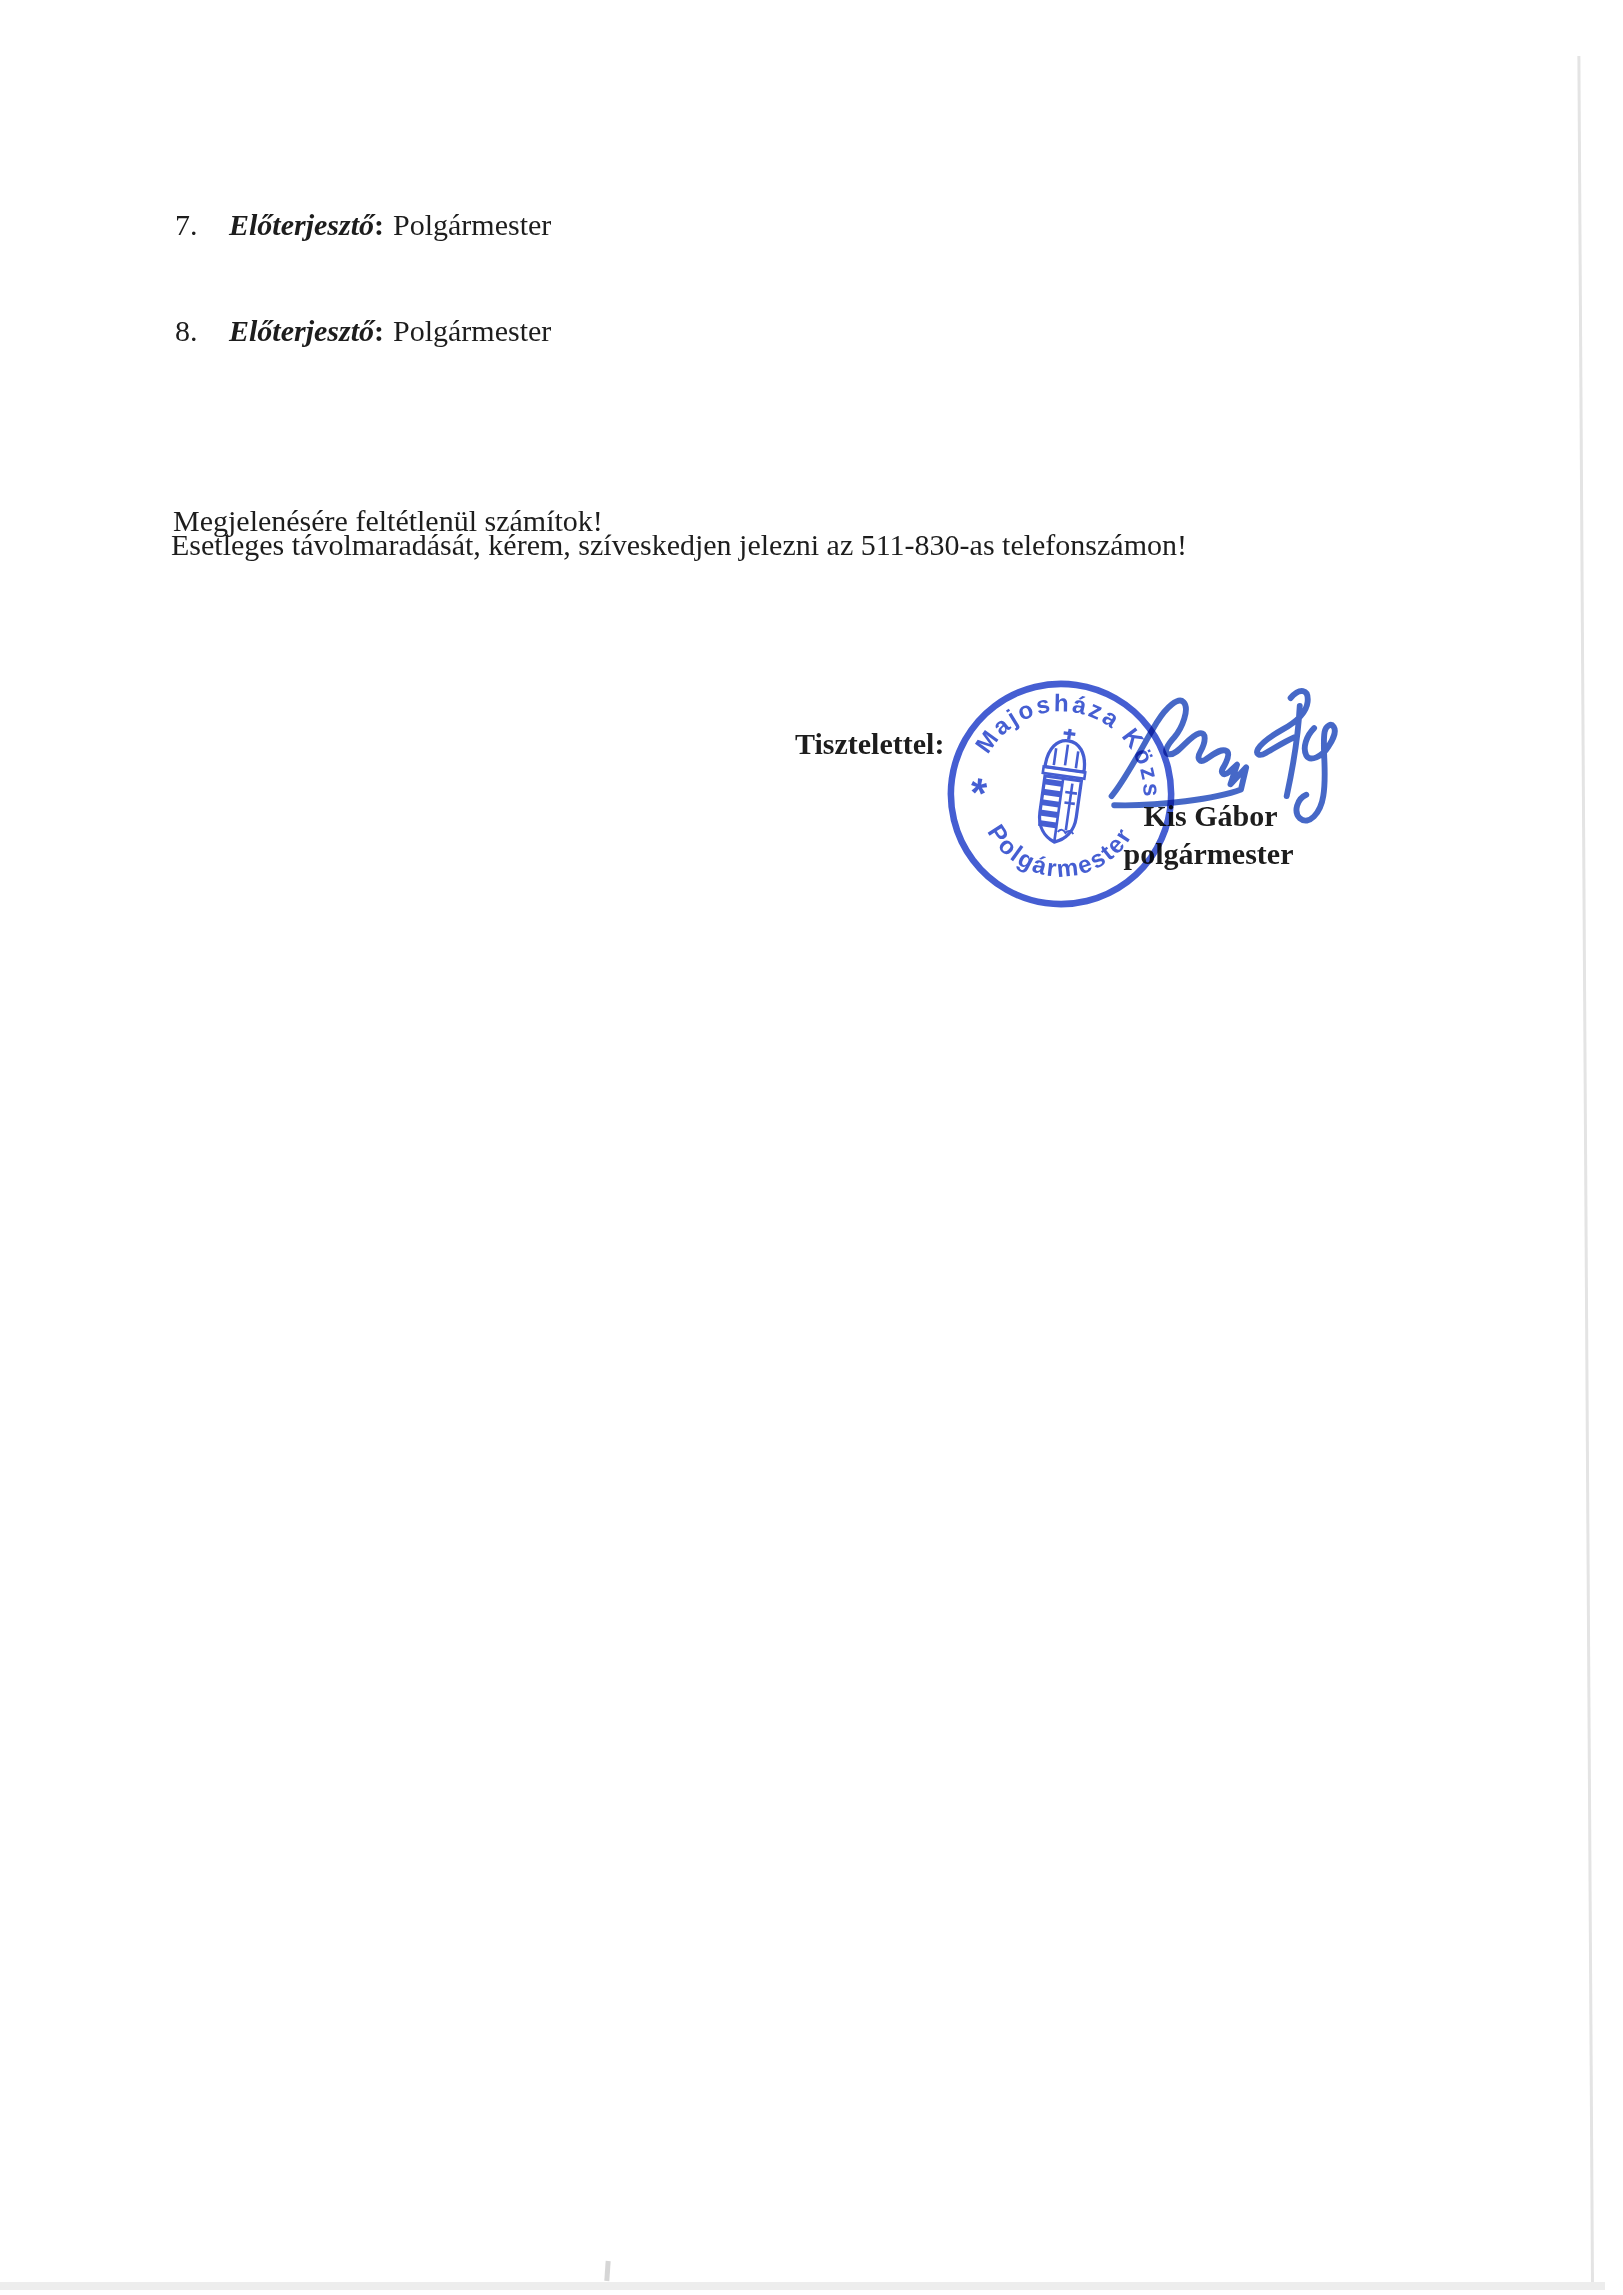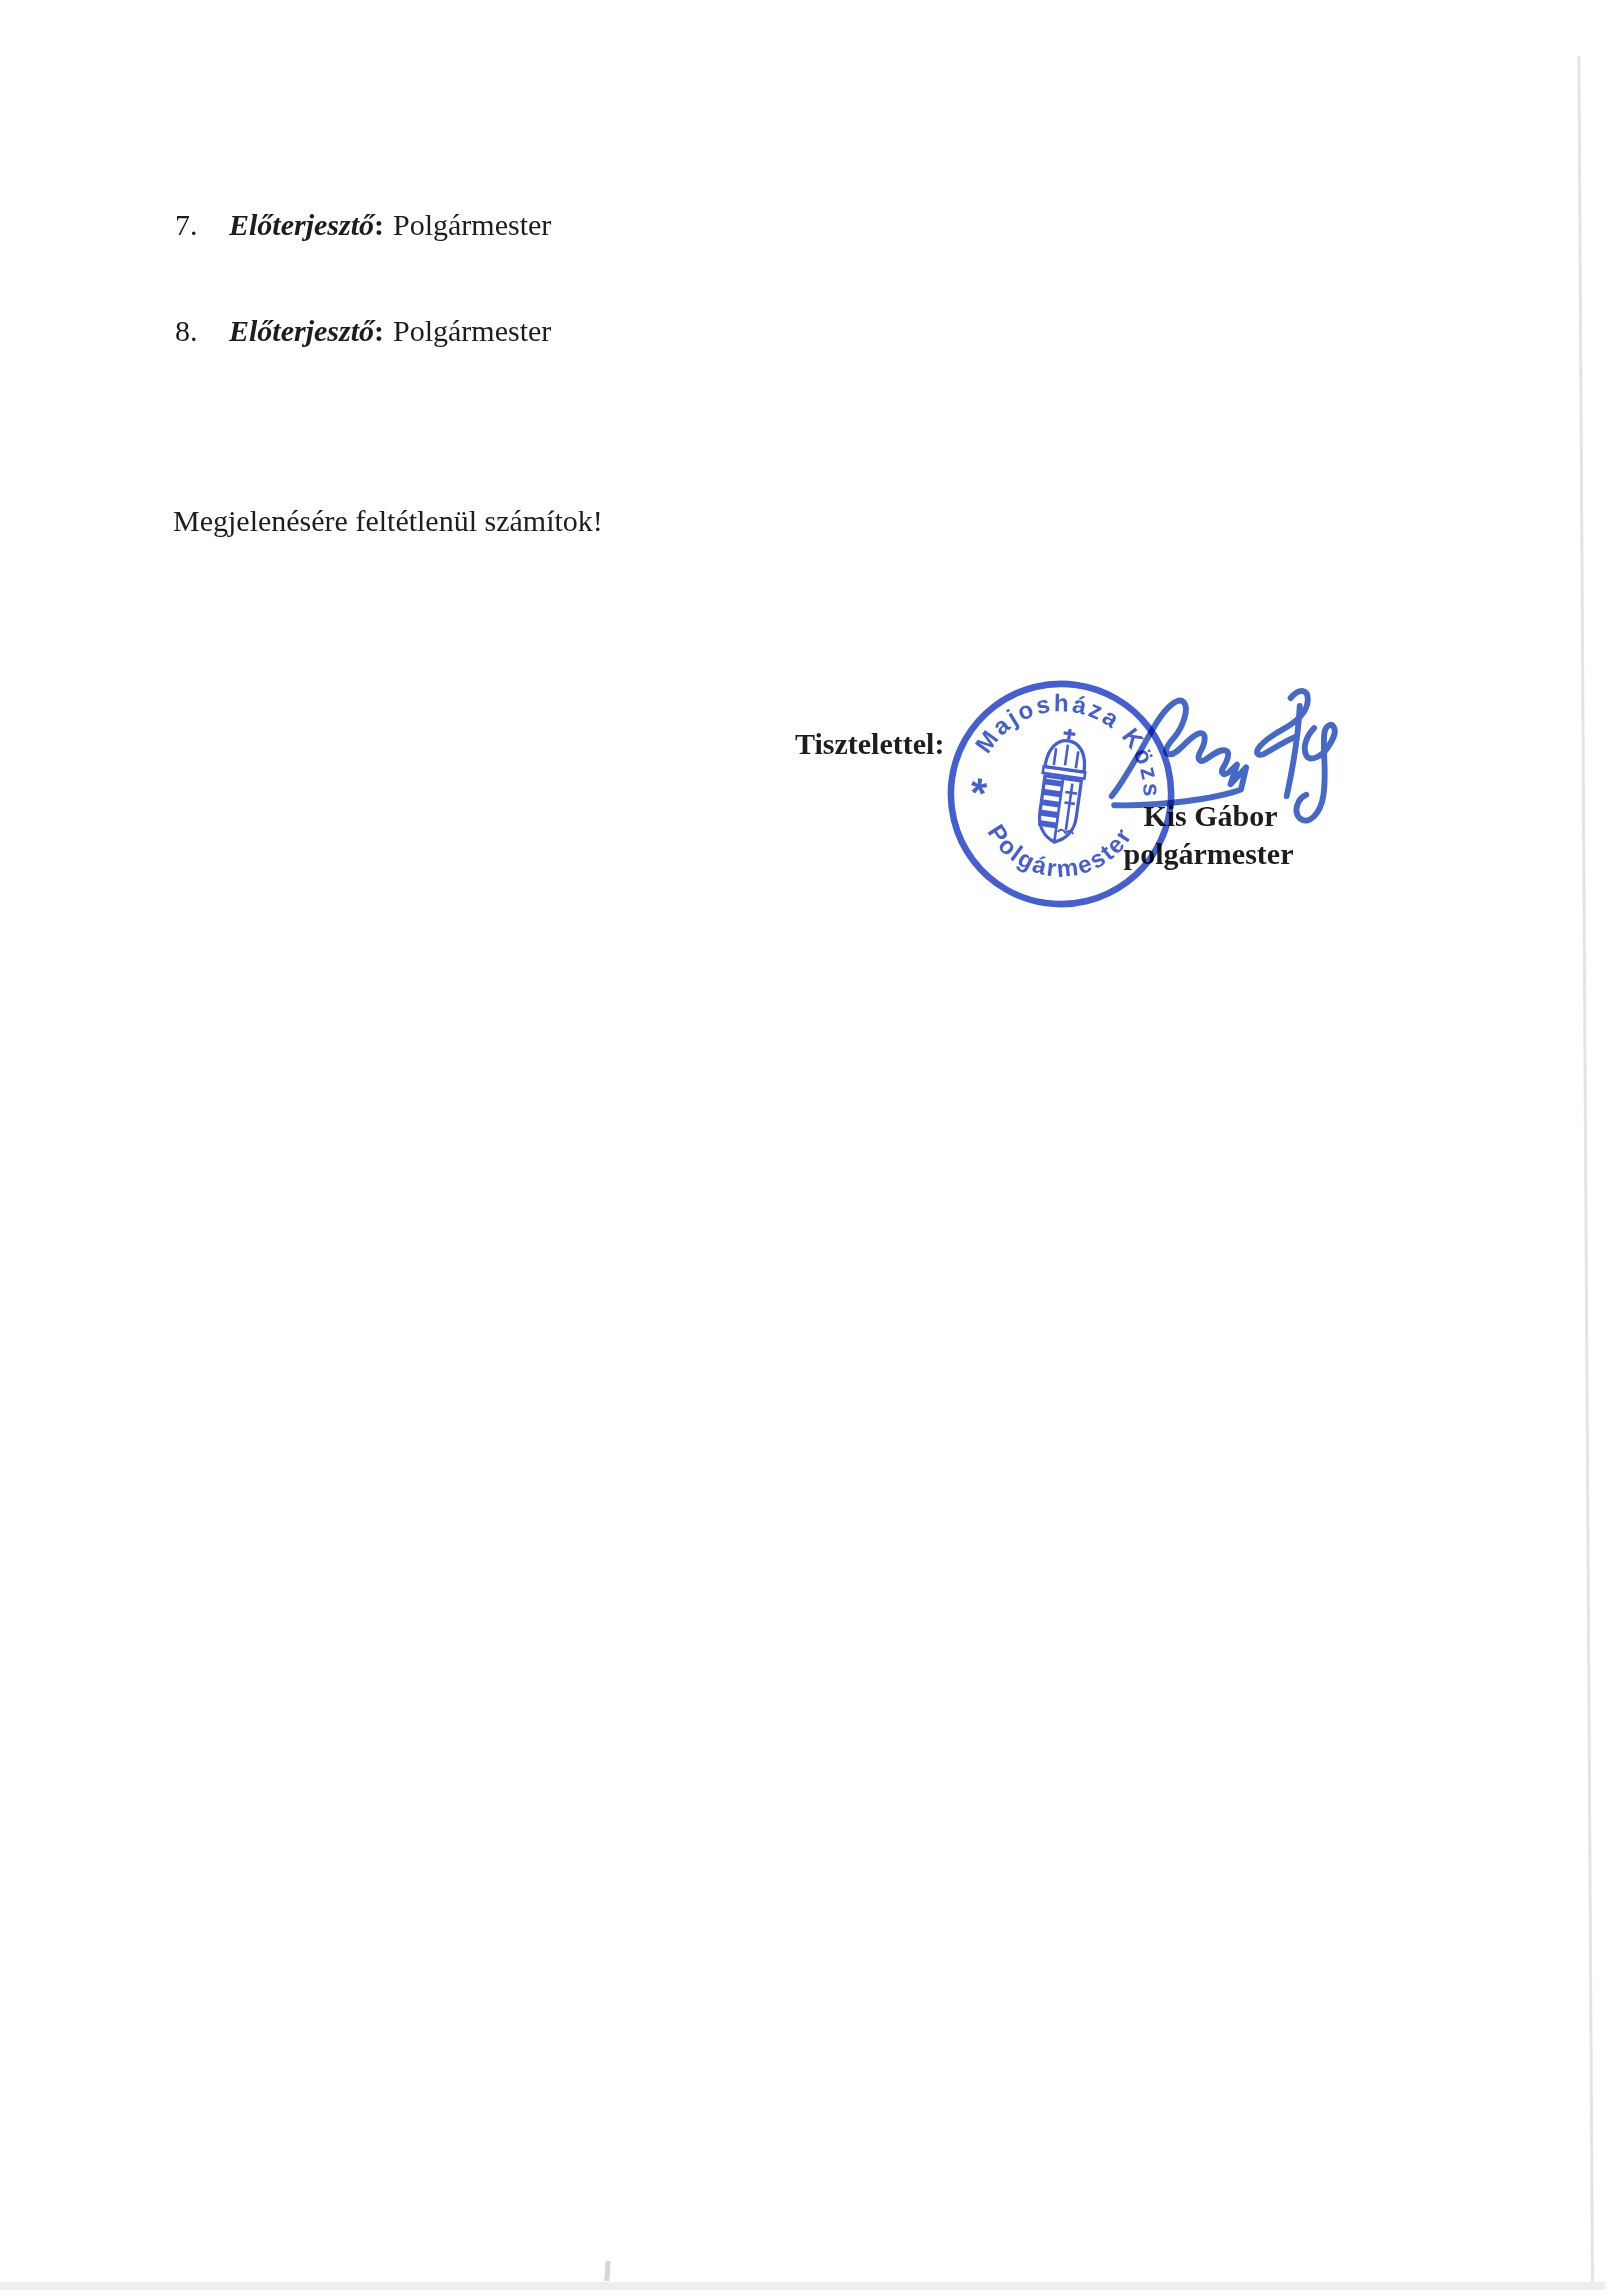--- a/index.html
+++ b/index.html
@@ -53,20 +53,21 @@
   </div>
 
   <div class="agenda-item" style="top:312px;">
     <span class="agenda-num txt">8.</span>
     <div class="agenda-body">
       <div class="txt"><span class="boldital">Előterjesztő</span><span class="bold">:</span><span class="presenter-val">Polgármester</span></div>
     </div>
   </div>
 
   <div class="abs txt" style="left:173px;top:458px;margin-top:44px;">Megjelenésére feltétlenül számítok!</div>
+  <div class="abs txt" style="left:171px;top:526px;">Esetleges távolmaradását, kérem, szíveskedjen jelezni az 511-830-as telefonszámon!</div>
 
   <div class="abs txt bold" style="left:751px;top:725px;margin-left:44px;">Tisztelettel:</div>
   <div class="abs txt bold closing-name" style="left:1106px;top:797px;">Kis Gábor</div>
   <div class="abs txt bold closing-name" style="left:1104px;top:835px;">polgármester</div>
 
   <svg class="abs stamp" style="left:943px;top:676px;" width="236" height="236" viewBox="0 0 360 360">
     <g stroke="#3752cf" fill="none" stroke-width="10">
       <circle cx="180" cy="180" r="168"></circle>
     </g>
     <defs>

